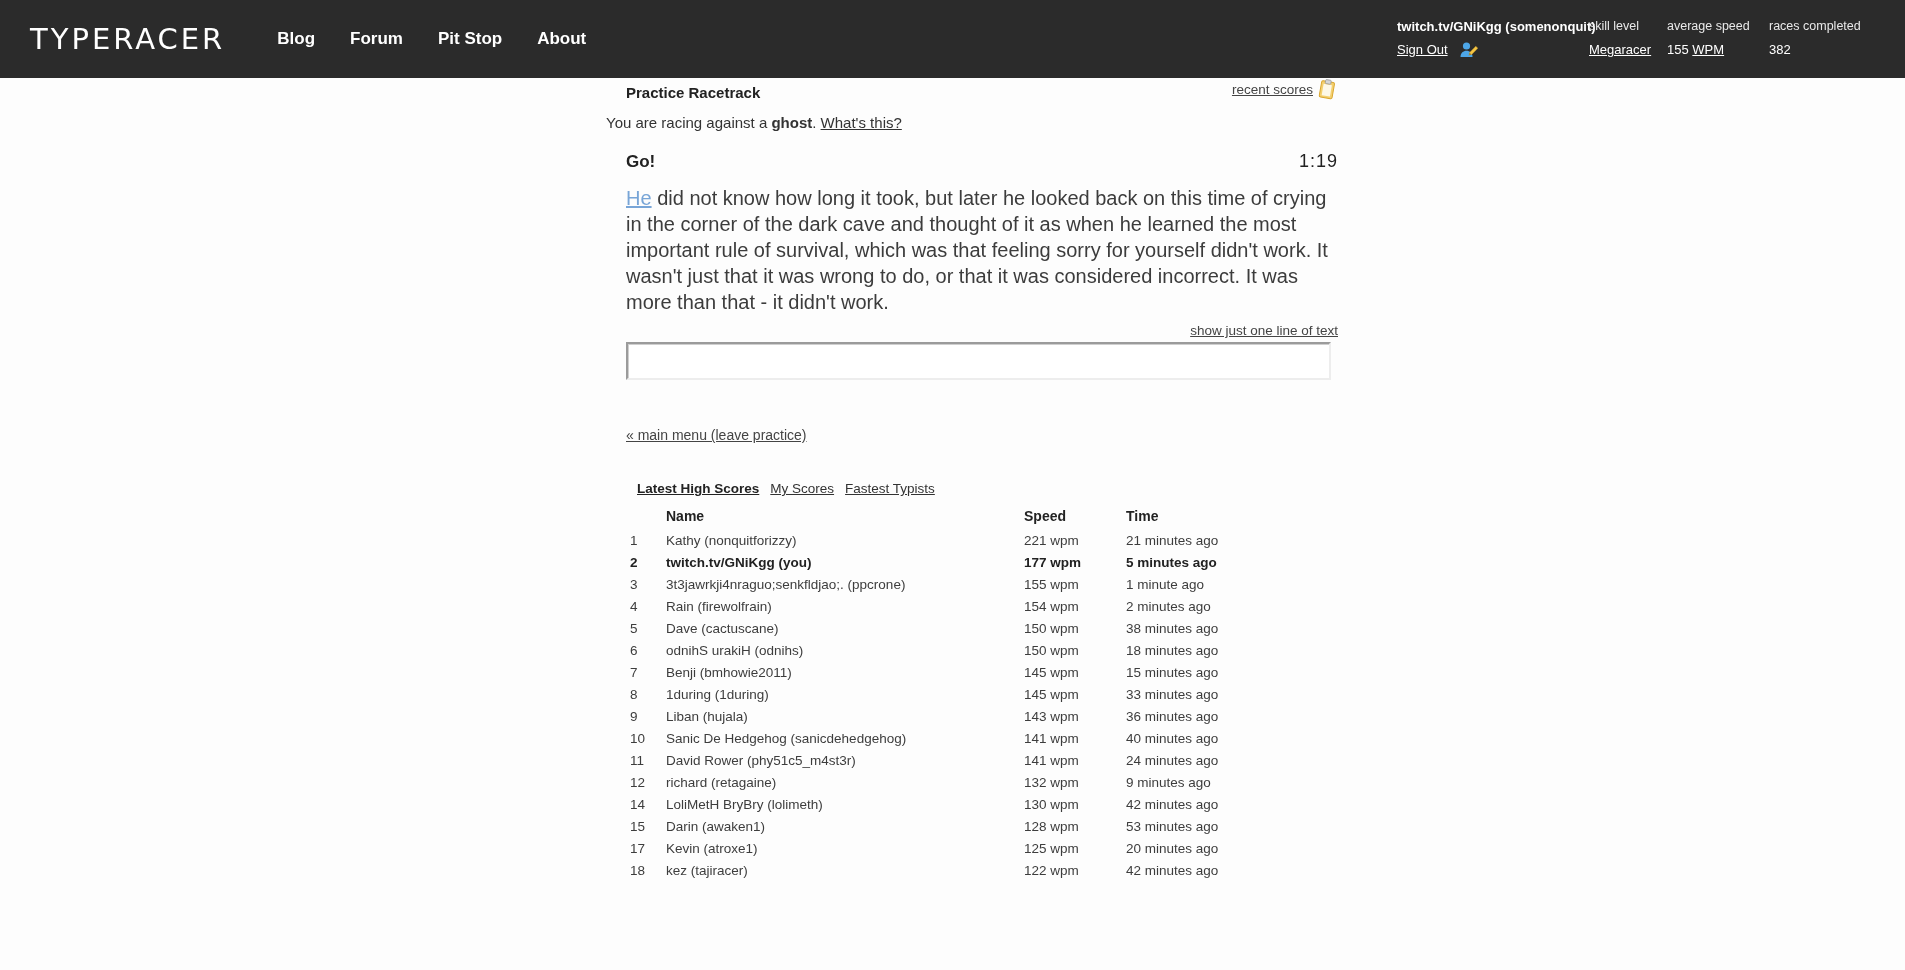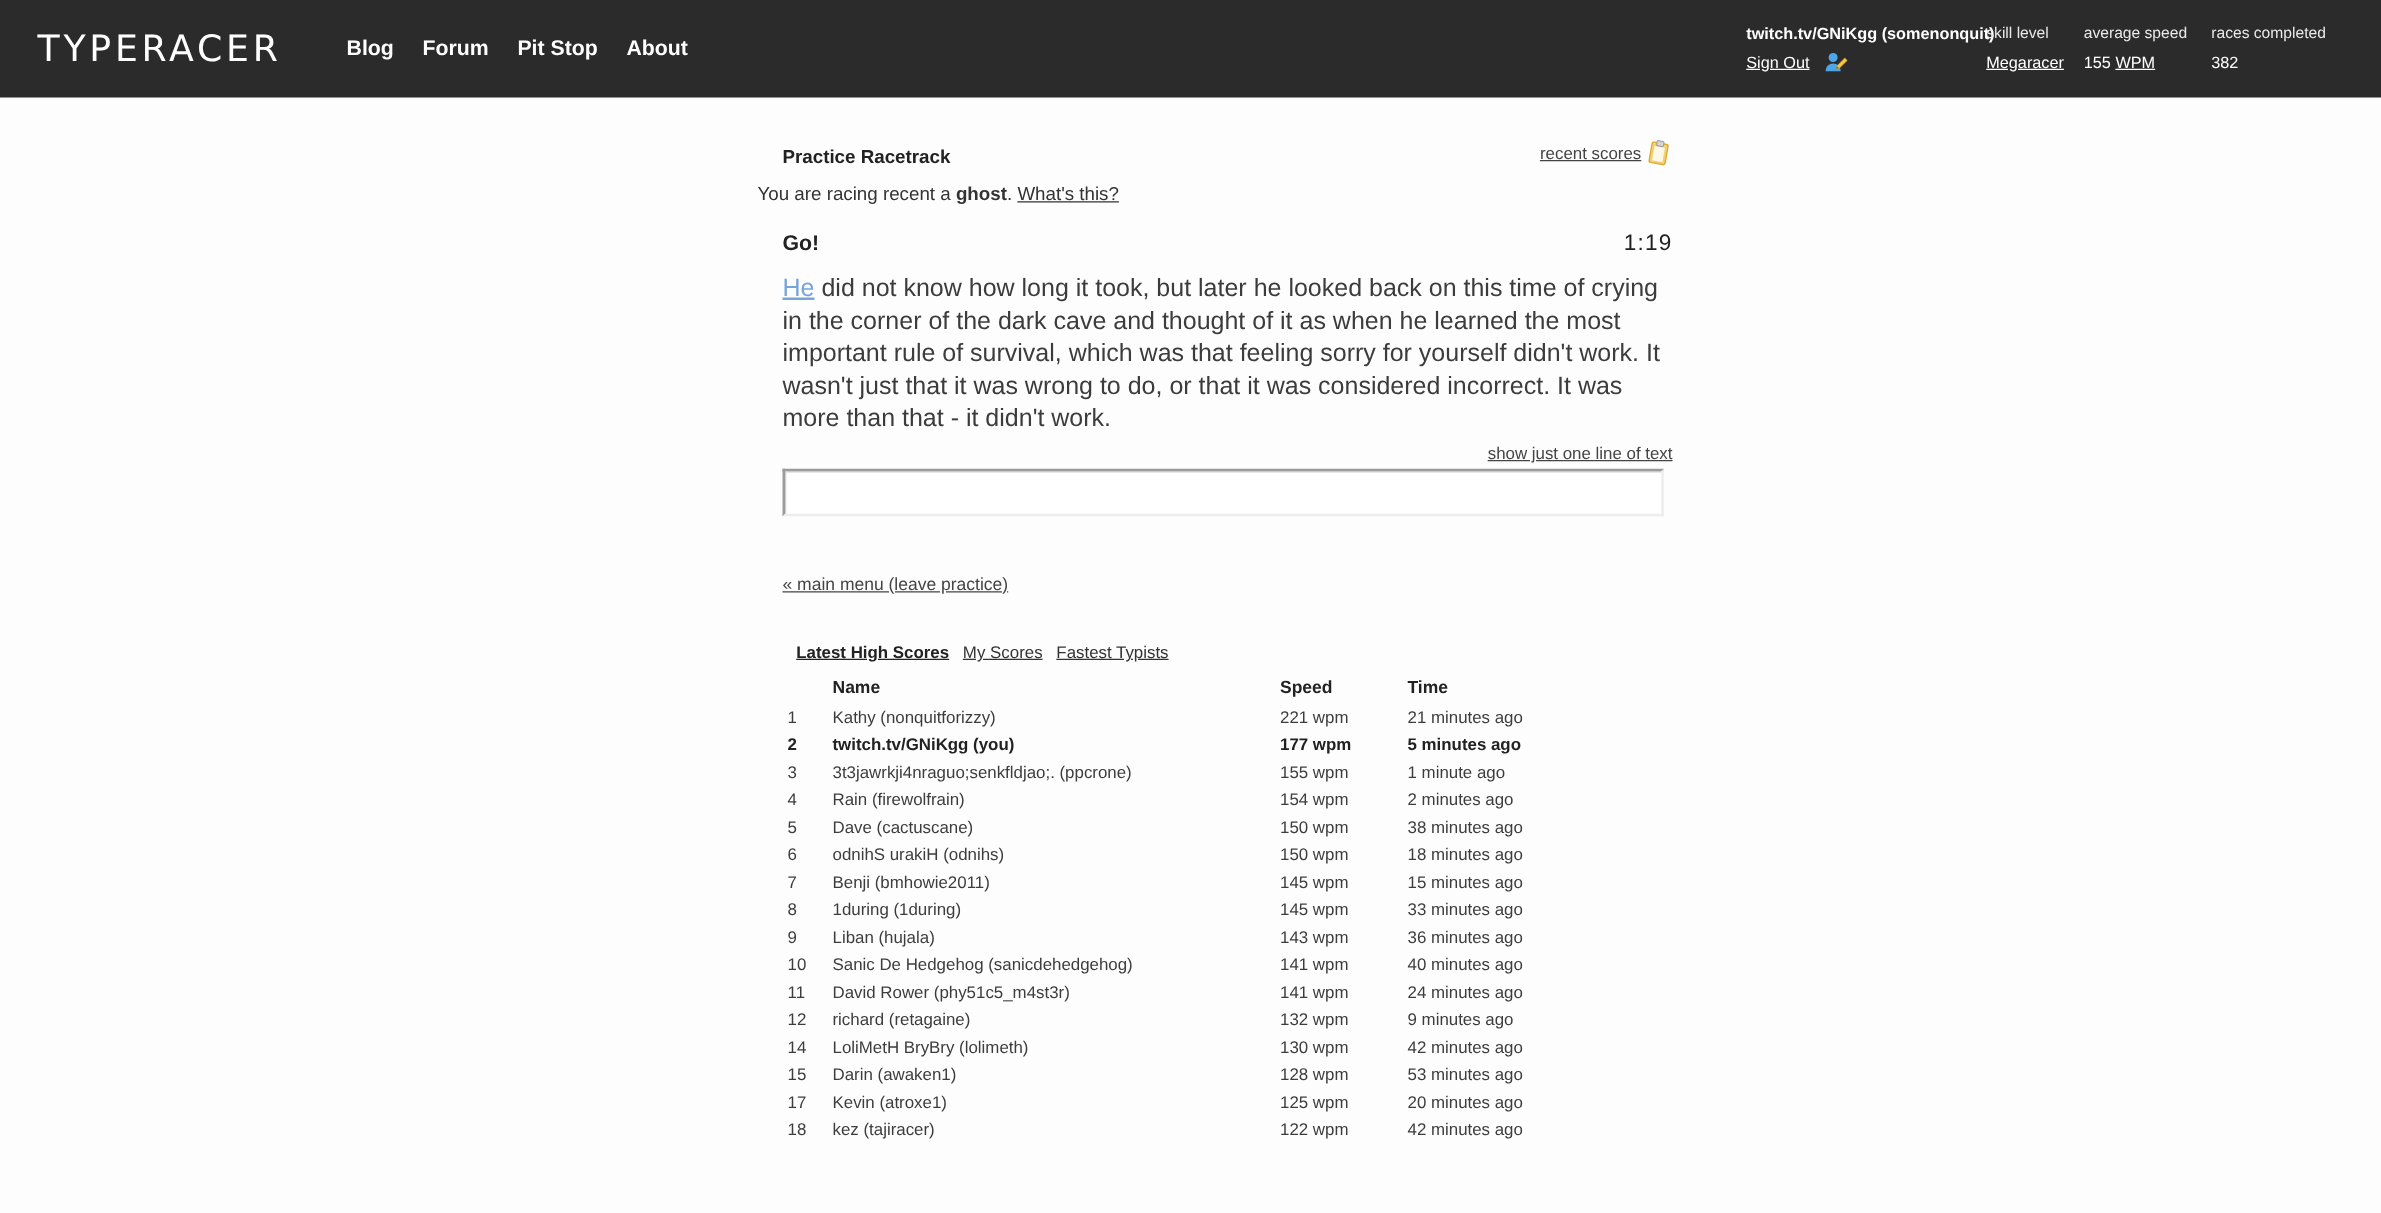--- a/index.html
+++ b/index.html
@@ -9,21 +9,21 @@
   
   header.topbar {
     height:78px; background:#2b2b2b; color:#fff;
     display:flex; align-items:center; padding:0 30px;
   }
   .logo {
     font-family:"DejaVu Sans", sans-serif;
     font-size:29px; font-weight:400; letter-spacing:3px; color:#fff;
     margin-right:52px; text-decoration:none; cursor:pointer;
   }
-  nav.mainnav { display:flex; gap:23px; }
+  nav.mainnav { display:flex; gap:35px; }
   nav.mainnav a {
     color:#fff; font-size:17px; font-weight:700; text-decoration:none; cursor:pointer;
   }
   .user-panel {
     margin-left:auto;
     display:grid;
     grid-template-columns:178px 64px 88px 106px;
     column-gap:14px; row-gap:6px;
     font-size:13px; align-items:center;
   }
@@ -31,21 +31,21 @@
   .user-panel .stat-label { color:#e9e9e9; font-size:12.5px; white-space:nowrap; }
   .user-panel a { color:#fff; text-decoration:underline; cursor:pointer; }
   .signout-cell { display:flex; align-items:center; gap:10px; }
   .avatar-icon { width:20px; height:20px; display:inline-block; cursor:pointer; }
   .stat-value { color:#fff; }
 
   
   .column { width:712px; margin-left:626px; color:#3c3c3c; }
 
   .title-row {
-    margin-top:33px; display:flex; align-items:flex-end; justify-content:space-between;
+    display:flex; align-items:flex-end; justify-content:space-between;
   }
   .page-title { font-size:15px; font-weight:700; color:#222; }
   .recent-wrap { display:flex; align-items:center; gap:4px; }
   .recent-wrap a { font-size:13.5px; color:#444; text-decoration:underline; cursor:pointer; }
   .clip-icon { width:21px; height:23px; }
 
   .ghost-line { margin-top:13px; margin-left:-20px; font-size:15px; color:#333; }
   .ghost-line b { font-weight:700; }
   .ghost-line a { color:#333; text-decoration:underline; cursor:pointer; }
 
@@ -139,21 +139,21 @@
               <rect x="3.5" y="3.5" width="13" height="16.5" rx="1.5" fill="#f4d06f" stroke="#d9a62e" stroke-width="1"></rect>
               <rect x="5.8" y="6.5" width="8.4" height="11.5" fill="#fdf8e7"></rect>
               <rect x="7.2" y="1.8" width="5.6" height="4" rx="1" fill="#d6d6d6" stroke="#9a9a9a" stroke-width="0.8"></rect>
             </g>
           </svg>
         </span>
       </div>
     </div>
 
     <div class="ghost-line">
-      <span>You are racing recent a</span>
+      <span>You are racing against a</span>
       <b>ghost</b><span>.</span>
       <a>What's this?</a>
     </div>
 
     <div class="go-row">
       <span class="go-label">Go!</span>
       <span class="timer">1:19</span>
     </div>
 
     <p class="passage"><span class="cur-word">He</span> <span>did not know how long it took, but later he looked back on this time of crying in the corner of the dark cave and thought of it as when he learned the most important rule of survival, which was that feeling sorry for yourself didn't work. It wasn't just that it was wrong to do, or that it was considered incorrect. It was more than that - it didn't work.</span></p>

